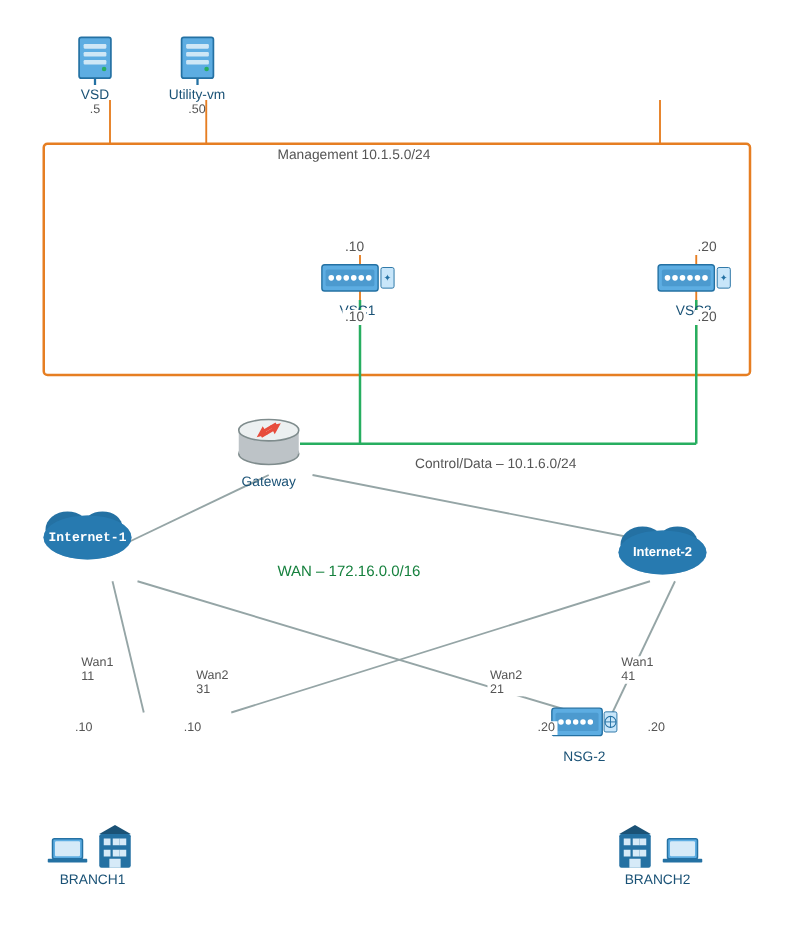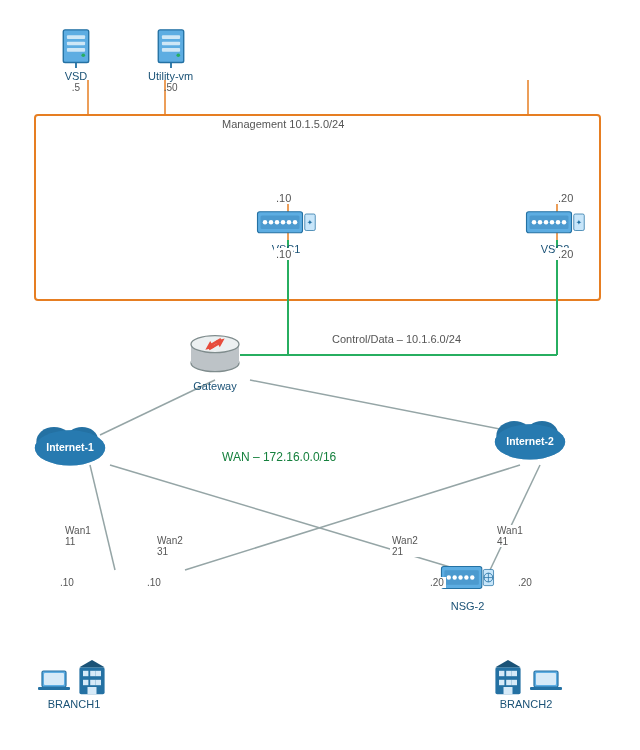--- a/index.html
+++ b/index.html
@@ -141,21 +141,21 @@
       <rect x="8" y="8" width="20" height="4" rx="1" fill="#fff" opacity="0.7"></rect>
       <rect x="8" y="15" width="20" height="4" rx="1" fill="#fff" opacity="0.7"></rect>
       <rect x="8" y="22" width="20" height="4" rx="1" fill="#fff" opacity="0.7"></rect>
       <circle cx="26" cy="30" r="2" fill="#27ae60"></circle>
       <line x1="18" y1="38" x2="18" y2="44" stroke="#2471a3" stroke-width="2"></line>
     </svg>
     <span class="node-label">VSD</span>
     <span class="ip-label">.5</span>
   </div>
 
-  <div class="node" style="left:148px; top:28px;">
+  <div class="node" style="left:135px; top:28px;">
     <svg class="server-icon" viewBox="0 0 36 44">
       <rect x="4" y="2" width="28" height="36" rx="2" fill="#5dade2" stroke="#2471a3" stroke-width="1.5"></rect>
       <rect x="8" y="8" width="20" height="4" rx="1" fill="#fff" opacity="0.7"></rect>
       <rect x="8" y="15" width="20" height="4" rx="1" fill="#fff" opacity="0.7"></rect>
       <rect x="8" y="22" width="20" height="4" rx="1" fill="#fff" opacity="0.7"></rect>
       <circle cx="26" cy="30" r="2" fill="#27ae60"></circle>
       <line x1="18" y1="38" x2="18" y2="44" stroke="#2471a3" stroke-width="2"></line>
     </svg>
     <span class="node-label">Utility-vm</span>
     <span class="ip-label">.50</span>
@@ -201,38 +201,38 @@
       <circle cx="44" cy="19" r="3" fill="#fff"></circle>
       <circle cx="52" cy="19" r="3" fill="#fff"></circle>
       <rect x="65" y="8" width="14" height="22" rx="2" fill="#c8e6fa" stroke="#2471a3" stroke-width="1"></rect>
       <text x="72" y="22" text-anchor="middle" font-size="10" fill="#2471a3">✦</text>
     </svg>
     <span class="node-label">VSC2</span>
   </div>
 
   <div class="line-label" style="left:556px; top:248px;">.20</div>
 
-  <div class="line-label" style="left:330px; top:333px;text-align:right;">
+  <div class="line-label" style="left:330px; top:365px;text-align:right;">
     <span>Control/Data – 10.1.6.0/24</span>
   </div>
 
   <div class="node" style="left:185px; top:318px;">
     <svg class="router-icon" viewBox="0 0 70 65">
 
       <ellipse cx="35" cy="50" rx="28" ry="10" fill="#bdc3c7" stroke="#7f8c8d" stroke-width="1.5"></ellipse>
       <rect x="7" y="28" width="56" height="22" fill="#bdc3c7" stroke="none"></rect>
       <ellipse cx="35" cy="28" rx="28" ry="10" fill="#ecf0f1" stroke="#7f8c8d" stroke-width="1.5"></ellipse>
 
       <path d="M22 28 L32 22 L32 25 L44 25 L44 28 L32 28 L32 31 Z" fill="#e74c3c" transform="rotate(-30,35,28)"></path>
       <path d="M48 28 L38 34 L38 31 L26 31 L26 28 L38 28 L38 25 Z" fill="#e74c3c" transform="rotate(-30,35,28)"></path>
     </svg>
     <span class="node-label">Gateway</span>
   </div>
 
-  <div class="node" style="left:30px; top:416px;">
+  <div class="node" style="left:30px; top:398px;font-family:Liberation Mono, monospace;">
     <svg class="cloud-icon" viewBox="0 0 100 65">
       <ellipse cx="50" cy="38" rx="44" ry="22" fill="#2471a3"></ellipse>
       <ellipse cx="30" cy="30" rx="22" ry="18" fill="#2471a3"></ellipse>
       <ellipse cx="65" cy="28" rx="20" ry="16" fill="#2471a3"></ellipse>
       <ellipse cx="50" cy="38" rx="44" ry="22" fill="#2980b9" opacity="0.6"></ellipse>
       <text x="50" y="42" text-anchor="middle" font-size="13" font-weight="bold" fill="#fff">Internet-1</text>
     </svg>
   </div>
 
   <div class="node" style="left:490px; top:410px;">

